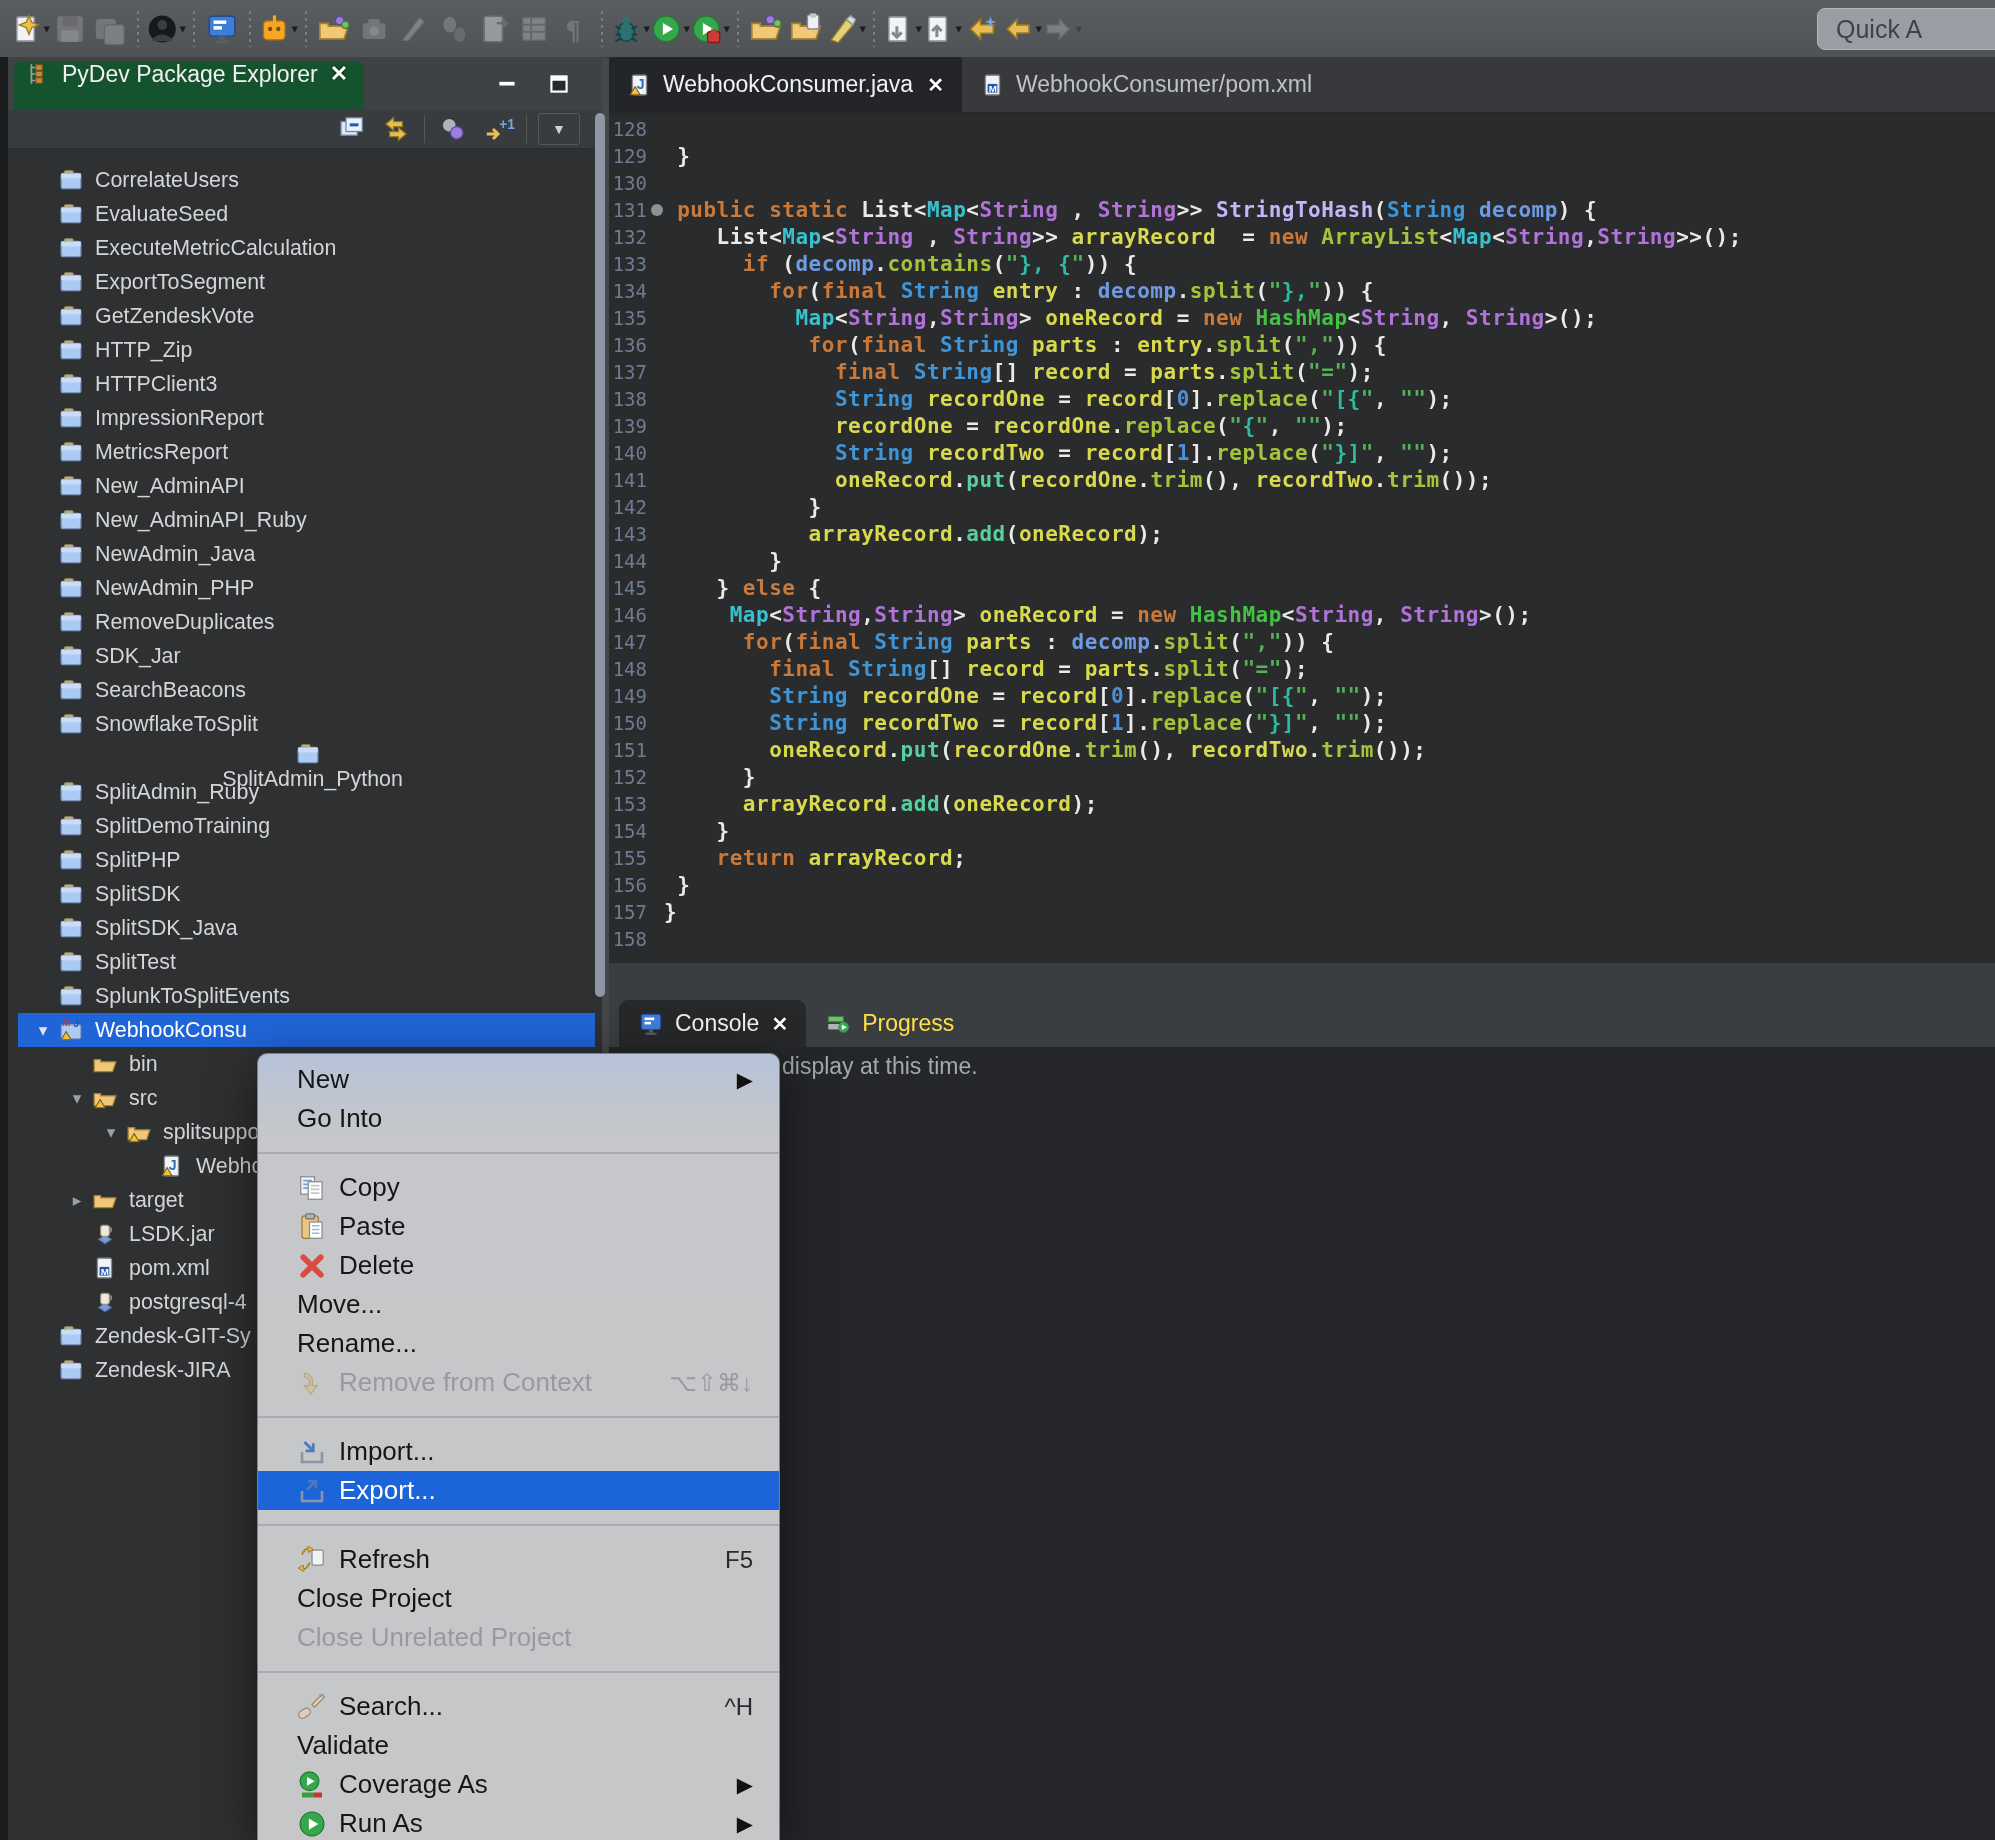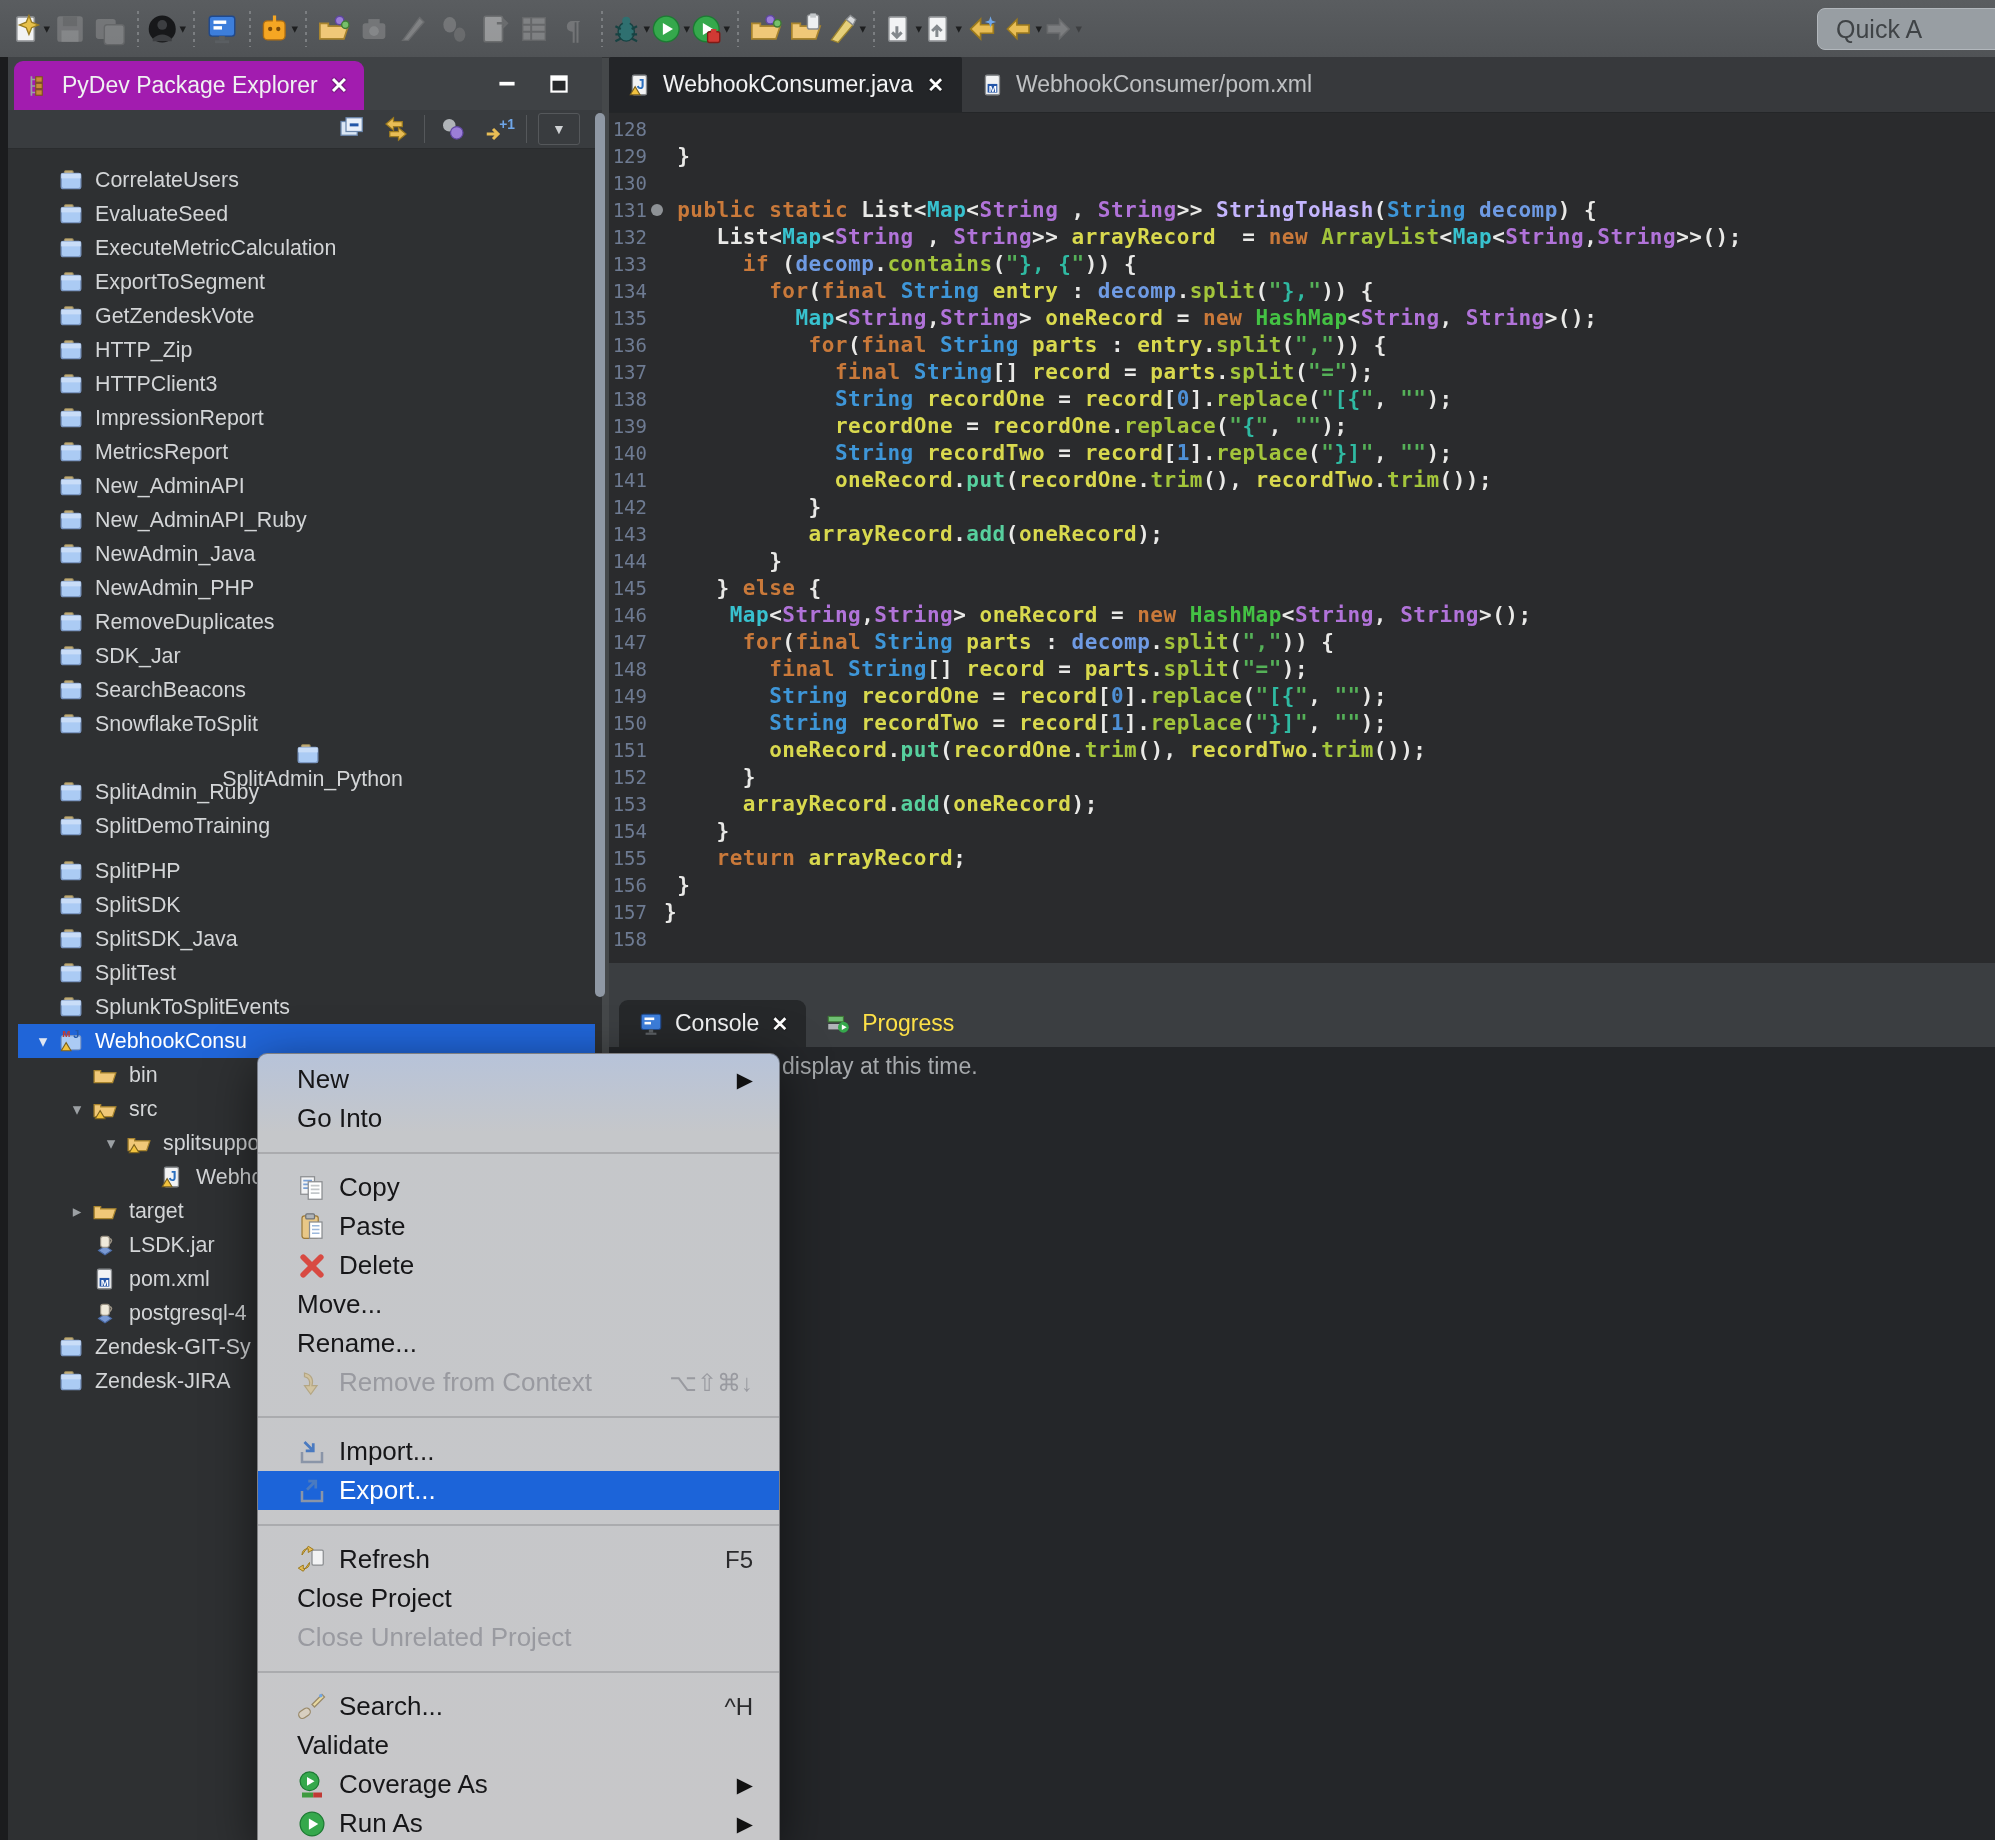--- a/index.html
+++ b/index.html
@@ -21,22 +21,22 @@
   .quick-access{position:absolute;right:-55px;top:8px;width:214px;height:40px;border-radius:8px;
     background:#989ea3;border:1px solid #b2b7bc;color:#3f4346;font-size:25px;
     display:flex;align-items:center;padding-left:18px;}
 
   
   .left-strip{position:absolute;left:0;top:57px;width:8px;height:1784px;background:#1b1c1e;}
 
   
   .explorer{position:absolute;left:8px;top:57px;width:594px;height:1784px;background:#2e3032;}
   .ex-tabrow{position:relative;height:53px;background:#3f4245;}
-  .ex-tab{position:absolute;left:6px;top:4px;height:49px;background:#a21caf;
-    border-radius:9px 9px 0 0;display:flex;align-items:center;padding:0 16px 0 12px;}
+  .ex-tab{position:absolute;left:6px;top:4px;height:49px;background:#14532d;
+    border-radius:9px 9px 0 0;display:flex;padding:0 16px 0 12px;}
   .ex-tab .vicon{width:26px;height:26px;margin-right:10px;}
   .ex-tab .vtitle{color:#f0f1f2;font-size:23px;margin-right:12px;}
   .ex-tab .vclose{color:#fff;font-size:22px;font-weight:bold;text-shadow:0 0 2px #000;}
   .win-btns{position:absolute;right:30px;top:14px;display:flex;gap:26px;}
   .win-btns svg{width:26px;height:26px;}
   .ex-toolbar{height:38px;background:#393c3f;display:flex;align-items:center;
     justify-content:flex-end;padding-right:22px;gap:11px;border-bottom:1px solid #2a2c2e;}
   .ex-toolbar .exi{width:34px;height:30px;}
   .ex-toolbar .exi svg{width:100%;height:100%;}
   .exsep{width:1px;height:28px;background:#55585b;}
@@ -507,21 +507,21 @@
         </div>
         <div class="trow" style="padding-left: 12px;">
           <span class="tw"></span>
           <span class="ticon"><svg viewBox="0 0 24 24" width="100%" height="100%">
               <rect x="6" y="3.5" width="8" height="4" rx="1" fill="#cbb37c" stroke="#9b8a5a"></rect>
               <rect x="3" y="6" width="18" height="14" rx="2" fill="#abcbf4" stroke="#7d99c4" stroke-width="1.3"></rect>
               <rect x="3" y="6" width="18" height="4.5" fill="#c9ddf8"></rect>
             </svg></span>
           <span class="tlabel">SplitDemoTraining</span>
         </div>
-        <div class="trow" style="padding-left: 12px; margin-top: 11px;">
+        <div class="trow" style="padding-left: 12px;">
           <span class="tw"></span>
           <span class="ticon"><svg viewBox="0 0 24 24" width="100%" height="100%">
               <rect x="6" y="3.5" width="8" height="4" rx="1" fill="#cbb37c" stroke="#9b8a5a"></rect>
               <rect x="3" y="6" width="18" height="14" rx="2" fill="#abcbf4" stroke="#7d99c4" stroke-width="1.3"></rect>
               <rect x="3" y="6" width="18" height="4.5" fill="#c9ddf8"></rect>
             </svg></span>
           <span class="tlabel">SplitPHP</span>
         </div>
         <div class="trow" style="padding-left: 12px;">
           <span class="tw"></span>

